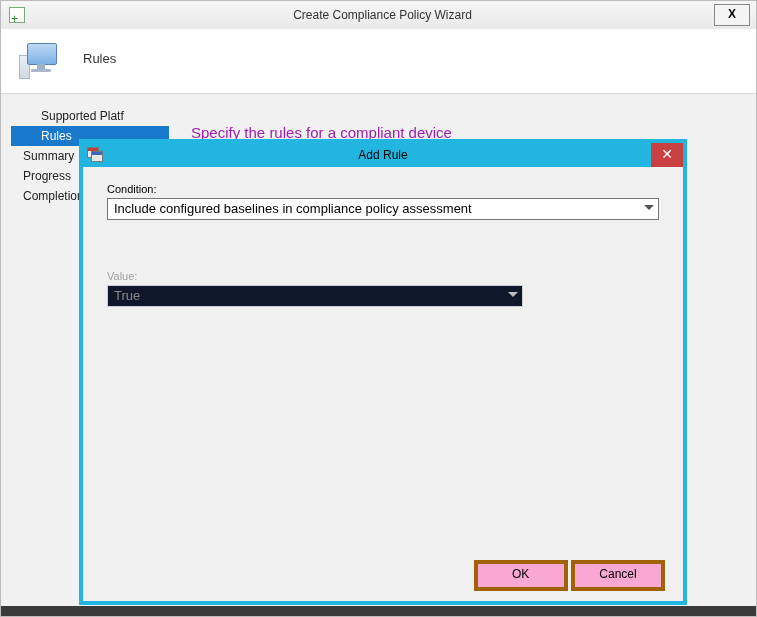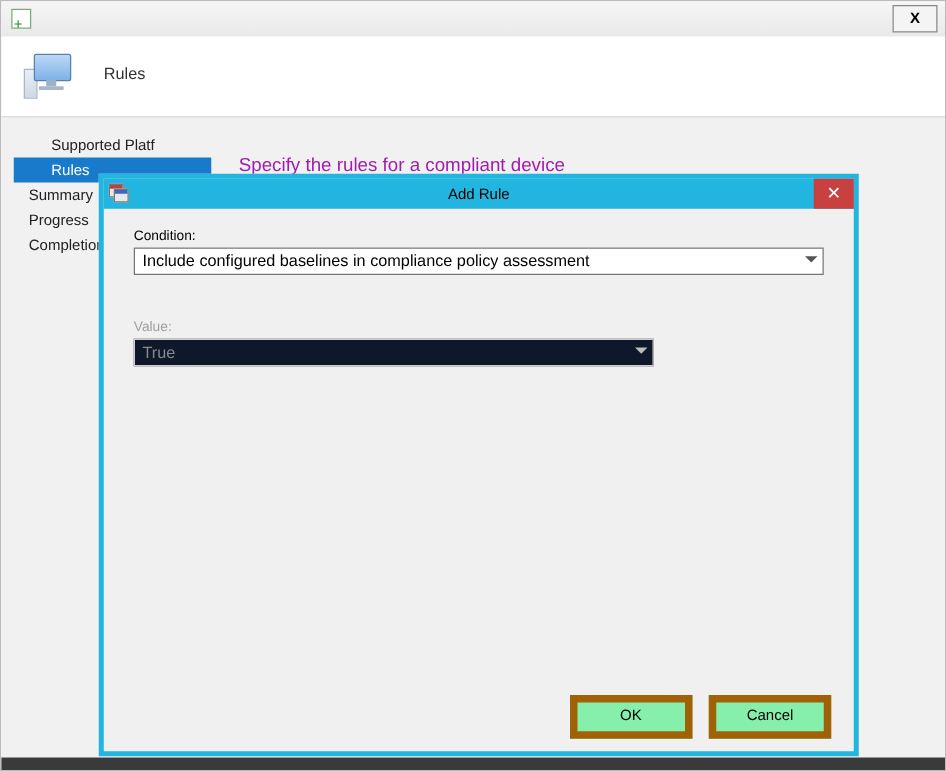--- a/index.html
+++ b/index.html
@@ -43,32 +43,33 @@
 
   .dlg-body{position:absolute;left:0;top:24px;right:0;bottom:40px;padding:16px 24px}
   .field-label{font-size:11px;margin-bottom:3px}
   .field-label.disabled{color:#a0a0a0}
   .sel-box{position:relative;width:100%;height:22px;border:1px solid #767676;background:#fff;box-sizing:border-box;padding:2px 20px 2px 6px;font-size:13px;line-height:16px}
   .sel-box.disabled{border-color:#cfcfcf;color:#8a8a8a;background:#0f172a}
   .sel-box .chev{position:absolute;right:4px;top:4px;width:10px;height:10px}
   .sel-box .chev:after{content:"";position:absolute;left:0;top:2px;border-left:5px solid transparent;border-right:5px solid transparent;border-top:5px solid #555}
   .sel-box.disabled .chev:after{border-top-color:#bdbdbd}
 
-  .value-wrap{margin-top:36px;width:416px}
+  .value-wrap{margin-top:50px;width:416px}
 
   .dlg-buttons{position:absolute;right:18px;bottom:10px}
-  .btn{display:inline-block;width:86px;height:23px;border:6px solid #a16207;background:#86efac;text-align:center;line-height:21px;font-size:12px;margin-left:10px}
+  .btn{display:inline-block;width:86px;height:23px;border:4px solid #a16207;background:#f9a8d4;text-align:center;line-height:21px;font-size:12px;}
 </style>
 </head>
 <body>
 
 <div class="stage">
 
   <div class="wiz-titlebar">
     <span class="wiz-green-icon"></span>
+    <span class="title">Create Compliance Policy Wizard</span>
     <span class="wiz-close">X</span>
   </div>
 
   <div class="wiz-header">
     <div class="pc-icon">
       <div class="tower"></div>
         <div class="monitor"></div>
         <div class="stand"></div>
         <div class="base"></div>
     </div>

